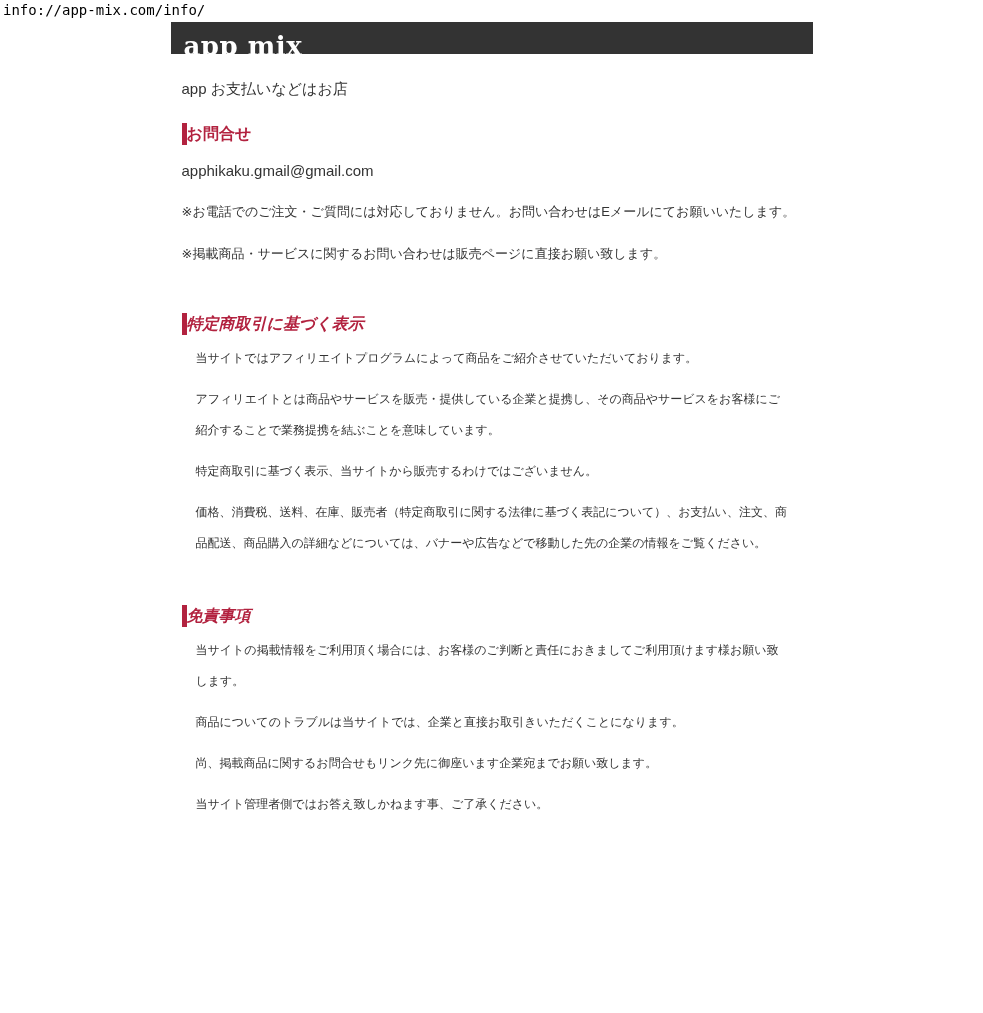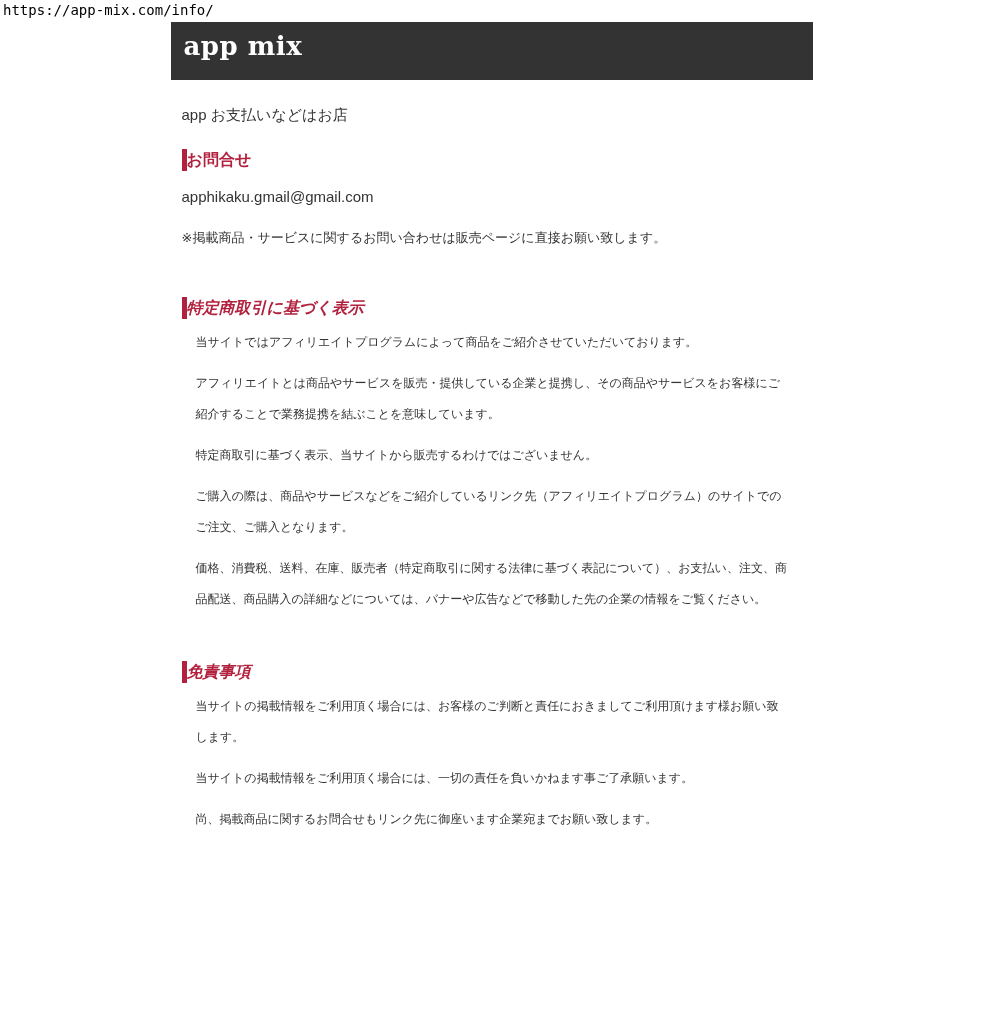--- a/index.html
+++ b/index.html
@@ -24,21 +24,21 @@
     font-size:14px;color:#000;
     white-space:nowrap;
   }
   .page{
     width:642px;
     margin:22px auto 0;
   }
   .site-header{
     background:var(--header-bg);
     color:#ffffff;
-    height:58px;
+    height:32px;
     padding:8px 13px 0;
   }
   .site-logo{
     margin:0;
     font-family:"DejaVu Serif","Liberation Serif",serif;
     font-weight:bold;
     font-size:26px;
     line-height:32px;
     letter-spacing:0.5px;
   }
@@ -77,53 +77,54 @@
     font-size:12px;
     line-height:31px;
     margin:0 14px 10px;
   }
   .tokushoho-block{margin-top:8px;}
   .disclaimer-block{margin-top:8px;}
 </style>
 </head>
 <body>
 
-<div class="url-caption">https://app-mix.com/info/</div>
+<div class="url-caption">info://app-mix.com/info/</div>
 
 <div class="page">
 
   <header class="site-header">
     <h1 class="site-logo">app mix</h1>
   </header>
 
   <main class="content">
 
     <p class="intro">app お支払いなどはお店</p>
 
     <section>
       <h2 class="sec-heading">お問合せ</h2>
       <p class="email">apphikaku.gmail@gmail.com</p>
+      <p class="note">※お電話でのご注文・ご質問には対応しておりません。お問い合わせはEメールにてお願いいたします。</p>
       <p class="note">※掲載商品・サービスに関するお問い合わせは販売ページに直接お願い致します。</p>
     </section>
 
     <section>
       <h2 class="sec-heading spaced">特定商取引に基づく表示</h2>
       <div class="tokushoho-block">
         <p class="para">当サイトではアフィリエイトプログラムによって商品をご紹介させていただいております。</p>
         <p class="para">アフィリエイトとは商品やサービスを販売・提供している企業と提携し、その商品やサービスをお客様にご紹介することで業務提携を結ぶことを意味しています。</p>
         <p class="para">特定商取引に基づく表示、当サイトから販売するわけではございません。</p>
-        <p class="para">ご購入の際は、商品やサービスなどをご紹介しているリンク先（アフィリエイトプログラム）のサイトでのご注文、ご購入となります。</p>
         <p class="para">価格、消費税、送料、在庫、販売者（特定商取引に関する法律に基づく表記について）、お支払い、注文、商品配送、商品購入の詳細などについては、バナーや広告などで移動した先の企業の情報をご覧ください。</p>
       </div>
     </section>
 
     <section>
       <h2 class="sec-heading spaced">免責事項</h2>
       <div class="disclaimer-block">
         <p class="para">当サイトの掲載情報をご利用頂く場合には、お客様のご判断と責任におきましてご利用頂けます様お願い致します。</p>
-        <p class="para">当サイトの掲載情報をご利用頂く場合には、一切の責任を負いかねます事ご了承願います。</p>
+        <p class="para">商品についてのトラブルは当サイトでは、企業と直接お取引きいただくことになります。</p>
         <p class="para">尚、掲載商品に関するお問合せもリンク先に御座います企業宛までお願い致します。</p>
+        <p class="para">当サイト管理者側ではお答え致しかねます事、ご了承ください。</p>
       </div>
     </section>
 
   </main>
 
 </div>
 
 </body></html>

